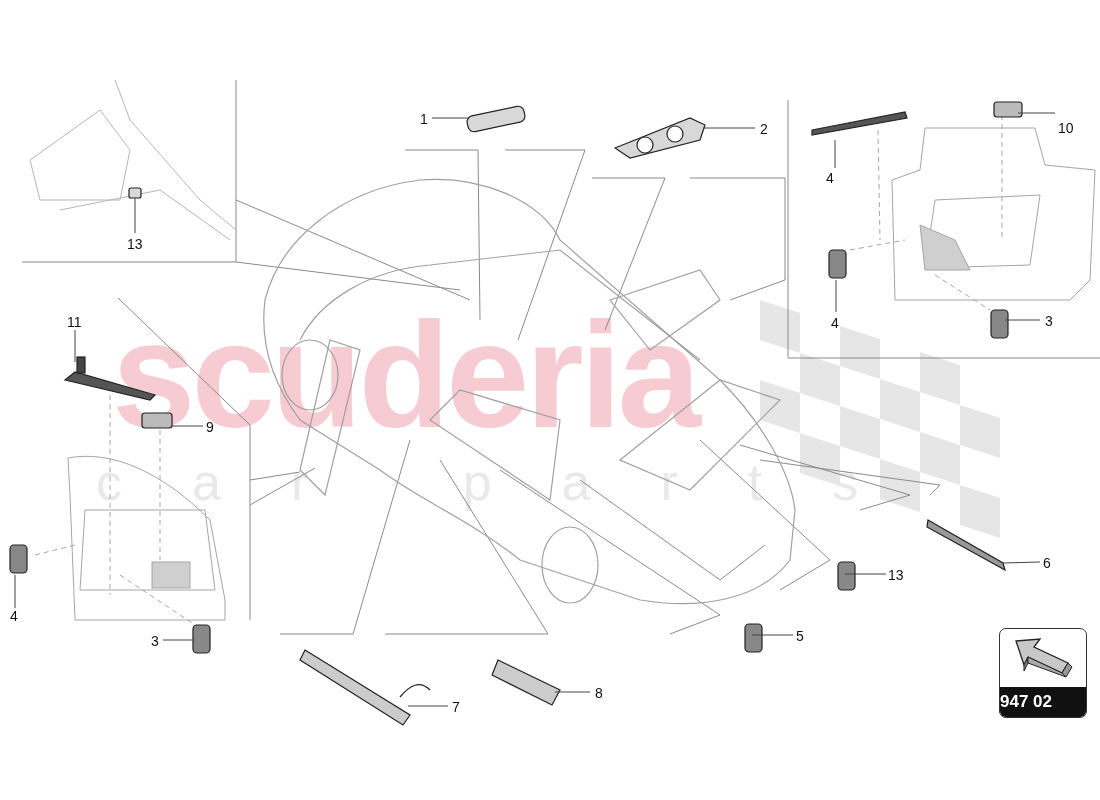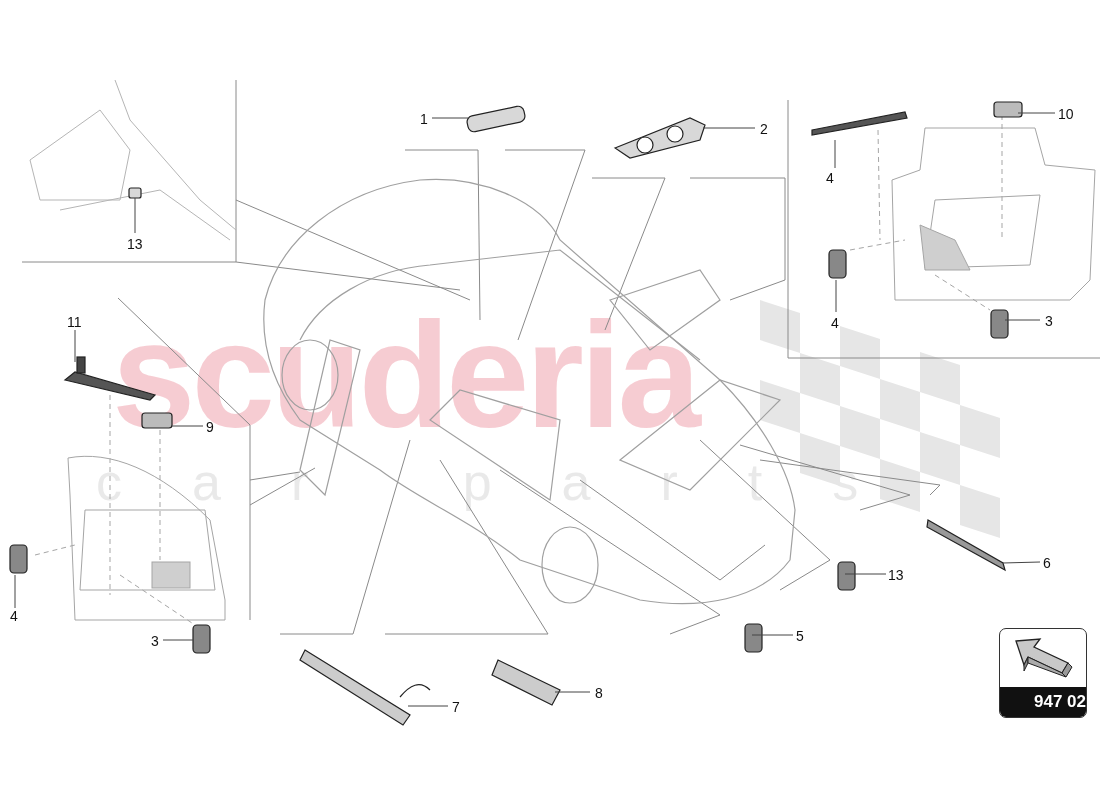--- a/index.html
+++ b/index.html
@@ -4,21 +4,21 @@
 <style>
   html, body { margin: 0; padding: 0; background: #ffffff; }
   body { width: 1100px; height: 800px; position: relative; overflow: hidden; font-family: "Liberation Sans", sans-serif; }
   #stage { position: absolute; left: 0; top: 0; width: 1100px; height: 800px; }
   svg.layer { position: absolute; left: 0; top: 0; }
   .wm-main { position: absolute; left: 80px; top: 300px; font-family: "Liberation Sans", sans-serif; font-weight: bold; font-size: 150px; letter-spacing: -4px; line-height: 150px; color: #f4bcc4; opacity: 0.75; margin-left: 32px; }
   .wm-sub { position: absolute; left: 96px; top: 452px; font-family: "Liberation Sans", sans-serif; font-weight: normal; font-size: 52px; letter-spacing: 70px; color: #e6e6e6; opacity: 0.85; }
   .callout { position: absolute; font-family: "Liberation Sans", sans-serif; font-size: 14px; color: #111; line-height: 16px; }
   .ref-badge { position: absolute; left: 999px; top: 628px; width: 86px; height: 88px; border: 1.5px solid #333; border-radius: 7px; overflow: hidden; background: #fff; }
   .ref-badge .arrow-area { position: absolute; left: 0; top: 0; width: 86px; height: 58px; }
-  .ref-badge .code { position: absolute; left: 0; bottom: 0; width: 86px; height: 30px; background: #111; color: #fff; font-weight: bold; font-size: 17px; line-height: 30px; text-align: right; }
+  .ref-badge .code { position: absolute; left: 0; bottom: 0; width: 86px; height: 30px; background: #111; color: #fff; font-weight: bold; font-size: 17px; line-height: 30px; text-align: left; }
 </style>
 </head>
 <body>
 
 <div id="stage">
 
   <svg class="layer" width="1100" height="800">
     <g fill="#e6e6e6" transform="translate(760,300) skewY(18)">
       <rect x="0" y="0" width="40" height="40"></rect>
         <rect x="80" y="0" width="40" height="40"></rect>
@@ -164,21 +164,21 @@
   <div class="callout" style="left:760px;top:121px;">2</div>
   <div class="callout" style="left:151px;top:633px;">3</div>
   <div class="callout" style="left:1045px;top:313px;">3</div>
   <div class="callout" style="left:10px;top:608px;">4</div>
   <div class="callout" style="left:831px;top:315px;">4</div>
   <div class="callout" style="left:796px;top:628px;">5</div>
   <div class="callout" style="left:1043px;top:555px;">6</div>
   <div class="callout" style="left:452px;top:699px;">7</div>
   <div class="callout" style="left:595px;top:685px;">8</div>
   <div class="callout" style="left:206px;top:419px;">9</div>
-  <div class="callout" style="left:1058px;top:106px;">10</div>
+  <div class="callout" style="left:1058px;top:120px;">10</div>
   <div class="callout" style="left:67px;top:314px;">11</div>
   <div class="callout" style="left:826px;top:170px;">4</div>
   <div class="callout" style="left:127px;top:236px;">13</div>
   <div class="callout" style="left:888px;top:567px;">13</div>
 
   <div class="ref-badge">
     <div class="arrow-area">
       <svg width="86" height="58" viewBox="0 0 86 58">
         <polygon points="16,12 40,10 34,18 68,34 62,44 28,28 24,36" fill="#c8c8c8" stroke="#222" stroke-width="1.3"></polygon>
         <polygon points="24,36 28,28 28,34 24,42" fill="#888" stroke="#222" stroke-width="1"></polygon>

